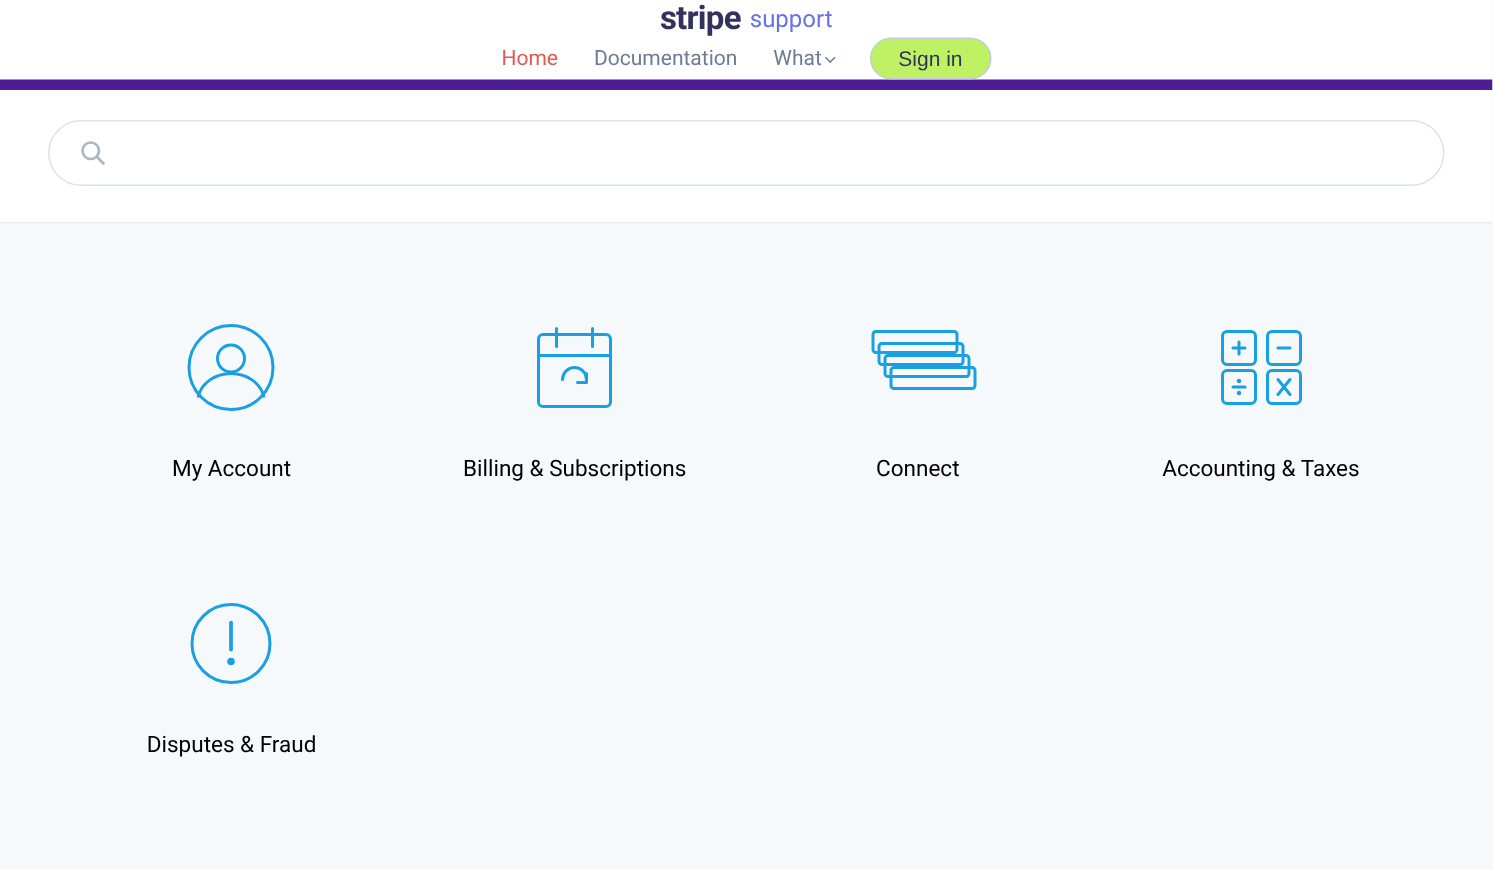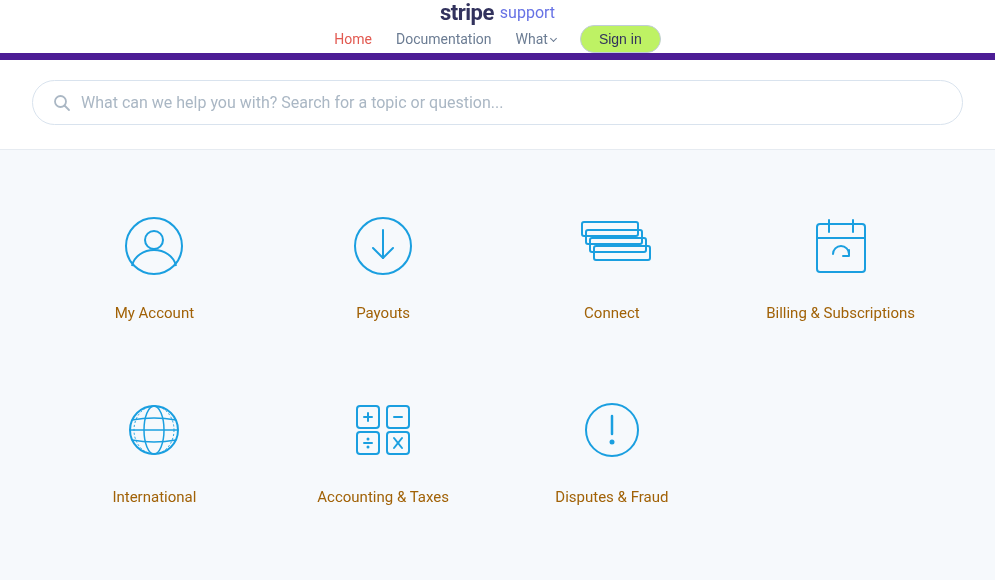--- a/index.html
+++ b/index.html
@@ -121,21 +121,21 @@
     }
     .icon-svg-wrap {
       width: 80px;
       height: 80px;
       display: flex;
       align-items: center;
       justify-content: center;
     }
     .card-label {
       font-size: 15px;
-      color: #a16207;
+      color: #000000;
       text-align: center;
     }
   </style>
 </head>
 <body>
 
 <header class="header">
   <div class="header-left">
     <span class="stripe-logo">stripe</span>
     <span class="support-label">support</span>
@@ -152,93 +152,67 @@
 </header>
 
 <section class="search-section">
   <div class="search-bar">
     <span class="search-icon-wrap">
       <svg width="18" height="18" viewBox="0 0 18 18" fill="none">
         <circle cx="7.5" cy="7.5" r="5.5" stroke="#aab7c4" stroke-width="1.8"></circle>
         <line x1="11.5" y1="11.5" x2="16" y2="16" stroke="#aab7c4" stroke-width="1.8" stroke-linecap="round"></line>
       </svg>
     </span>
-    <span class="search-input-text">What can we help you with? Search for a topic or question...</span>
   </div>
 </section>
 
 <section class="grid-section">
   <div class="icon-grid">
 
     <div class="icon-card">
       <div class="icon-svg-wrap">
         <svg width="72" height="72" viewBox="0 0 72 72" fill="none">
           <circle cx="36" cy="36" r="28" stroke="#1a9fe0" stroke-width="2"></circle>
           <circle cx="36" cy="30" r="9" stroke="#1a9fe0" stroke-width="2"></circle>
           <path d="M14 56c2-10 12-16 22-16s20 6 22 16" stroke="#1a9fe0" stroke-width="2" fill="none"></path>
         </svg>
       </div>
       <span class="card-label">My Account</span>
     </div>
 
 
-    <div class="icon-card">
-      <div class="icon-svg-wrap">
-        <svg width="72" height="72" viewBox="0 0 72 72" fill="none">
-          <circle cx="36" cy="36" r="28" stroke="#1a9fe0" stroke-width="2"></circle>
-          <line x1="36" y1="20" x2="36" y2="48" stroke="#1a9fe0" stroke-width="2" stroke-linecap="round"></line>
-          <polyline points="26,38 36,48 46,38" stroke="#1a9fe0" stroke-width="2" stroke-linecap="round" stroke-linejoin="round" fill="none"></polyline>
-        </svg>
-      </div>
-      <span class="card-label">Payouts</span>
-    </div>
-
-    <div class="icon-card">
-      <div class="icon-svg-wrap">
-        <svg width="80" height="72" viewBox="0 0 80 72" fill="none">
-
-          <rect x="10" y="12" width="56" height="14" rx="2" stroke="#1a9fe0" stroke-width="2"></rect>
-          <rect x="14" y="20" width="56" height="14" rx="2" stroke="#1a9fe0" stroke-width="2"></rect>
-          <rect x="18" y="28" width="56" height="14" rx="2" stroke="#1a9fe0" stroke-width="2"></rect>
-          <rect x="22" y="36" width="56" height="14" rx="2" stroke="#1a9fe0" stroke-width="2"></rect>
-        </svg>
-      </div>
-      <span class="card-label">Connect</span>
-    </div>
 
     <div class="icon-card">
       <div class="icon-svg-wrap">
         <svg width="72" height="72" viewBox="0 0 72 72" fill="none">
           <rect x="12" y="14" width="48" height="48" rx="3" stroke="#1a9fe0" stroke-width="2"></rect>
           <line x1="24" y1="10" x2="24" y2="22" stroke="#1a9fe0" stroke-width="2" stroke-linecap="round"></line>
           <line x1="48" y1="10" x2="48" y2="22" stroke="#1a9fe0" stroke-width="2" stroke-linecap="round"></line>
           <line x1="12" y1="28" x2="60" y2="28" stroke="#1a9fe0" stroke-width="2"></line>
 
           <path d="M28 44 A8 8 0 1 1 44 44" stroke="#1a9fe0" stroke-width="2" fill="none" stroke-linecap="round"></path>
           <polyline points="44,40 44,46 38,46" stroke="#1a9fe0" stroke-width="2" stroke-linecap="round" stroke-linejoin="round" fill="none"></polyline>
         </svg>
       </div>
       <span class="card-label">Billing &amp; Subscriptions</span>
     </div>
 
     <div class="icon-card">
       <div class="icon-svg-wrap">
-        <svg width="72" height="72" viewBox="0 0 72 72" fill="none">
-          <circle cx="36" cy="36" r="24" stroke="#1a9fe0" stroke-width="2"></circle>
-
-          <ellipse cx="36" cy="36" rx="10" ry="24" stroke="#1a9fe0" stroke-width="1.5" fill="none"></ellipse>
-          <ellipse cx="36" cy="36" rx="20" ry="24" stroke="#1a9fe0" stroke-width="1" fill="none" stroke-dasharray="2 2"></ellipse>
-
-          <line x1="12" y1="36" x2="60" y2="36" stroke="#1a9fe0" stroke-width="1.5"></line>
-          <path d="M14 26 Q36 22 58 26" stroke="#1a9fe0" stroke-width="1.5" fill="none"></path>
-          <path d="M14 46 Q36 50 58 46" stroke="#1a9fe0" stroke-width="1.5" fill="none"></path>
-        </svg>
-      </div>
-      <span class="card-label">International</span>
-    </div>
+        <svg width="80" height="72" viewBox="0 0 80 72" fill="none">
+
+          <rect x="10" y="12" width="56" height="14" rx="2" stroke="#1a9fe0" stroke-width="2"></rect>
+          <rect x="14" y="20" width="56" height="14" rx="2" stroke="#1a9fe0" stroke-width="2"></rect>
+          <rect x="18" y="28" width="56" height="14" rx="2" stroke="#1a9fe0" stroke-width="2"></rect>
+          <rect x="22" y="36" width="56" height="14" rx="2" stroke="#1a9fe0" stroke-width="2"></rect>
+        </svg>
+      </div>
+      <span class="card-label">Connect</span>
+    </div>
+
 
     <div class="icon-card">
       <div class="icon-svg-wrap">
         <svg width="80" height="72" viewBox="0 0 80 72" fill="none">
 
           <rect x="14" y="12" width="22" height="22" rx="3" stroke="#1a9fe0" stroke-width="2"></rect>
           <rect x="44" y="12" width="22" height="22" rx="3" stroke="#1a9fe0" stroke-width="2"></rect>
           <rect x="14" y="38" width="22" height="22" rx="3" stroke="#1a9fe0" stroke-width="2"></rect>
           <rect x="44" y="38" width="22" height="22" rx="3" stroke="#1a9fe0" stroke-width="2"></rect>
 

